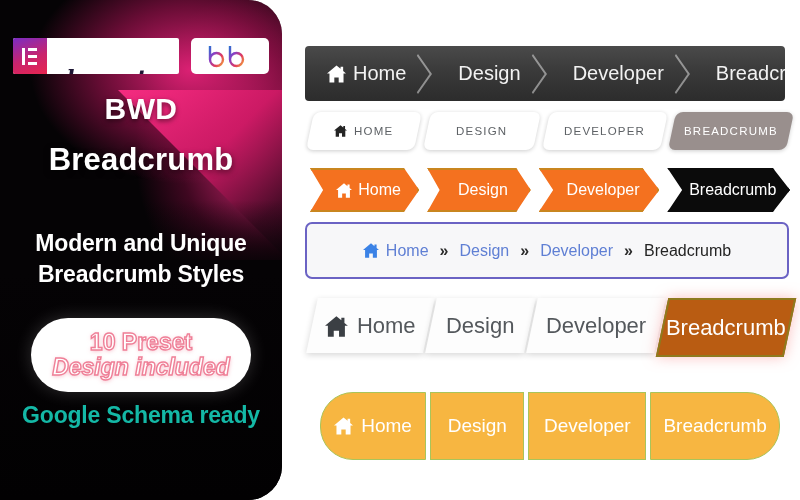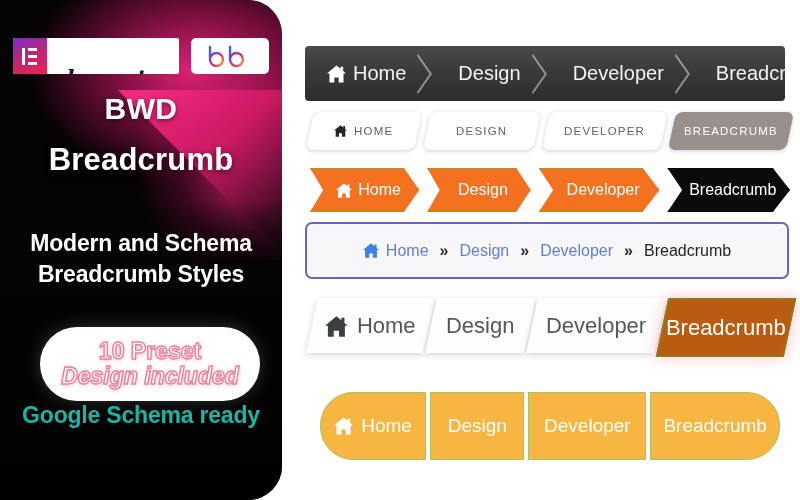--- a/index.html
+++ b/index.html
@@ -77,25 +77,24 @@
   .promo-title2{
     position:absolute;left:0;right:0;top:142px;text-align:center;
     color:#fff;font-weight:700;font-size:31px;letter-spacing:.2px;
     text-shadow:0 2px 6px rgba(0,0,0,.6);
   }
   .promo-sub{
     position:absolute;left:0;right:0;top:228px;text-align:center;
     color:#fff;font-weight:700;font-size:23px;line-height:31px;letter-spacing:-.2px;
   }
   .preset-pill{
-    position:absolute;left:40px;top:318px;width:220px;height:74px;
+    position:absolute;left:31px;top:318px;width:220px;height:74px;
     background:#ffffff;border-radius:40px;
     display:flex;flex-direction:column;align-items:center;justify-content:center;
     box-shadow:0 0 18px rgba(255,255,255,.18);
-    margin-top:9px;
   }
   .preset-l1,.preset-l2{
     color:#ffffff;font-weight:700;line-height:1.08;
     -webkit-text-stroke:1.4px #ef7f97;
     text-shadow:0 1px 4px rgba(239,127,151,.65);
   }
   .preset-l1{font-size:23px;}
   .preset-l2{font-size:23px;font-style:italic;}
   .promo-foot{
     position:absolute;left:0;right:0;top:402px;text-align:center;
@@ -237,21 +236,21 @@
               <path d="M28 3 V16.5 A6.5 6.5 0 1 0 34.5 10 A6.5 6.5 0 0 0 28 16.5"></path>
             </g>
           </svg>
         </div>
       </div>
 
       <div class="promo-title">BWD</div>
       <div class="promo-title2">Breadcrumb</div>
 
       <div class="promo-sub">
-        <div>Modern and Schema</div>
+        <div>Modern and Unique</div>
         <div>Breadcrumb Styles</div>
       </div>
 
       <div class="preset-pill">
         <div class="preset-l1">10 Preset</div>
         <div class="preset-l2">Design included</div>
       </div>
 
       <div class="promo-foot">Google Schema ready</div>
     </div>

